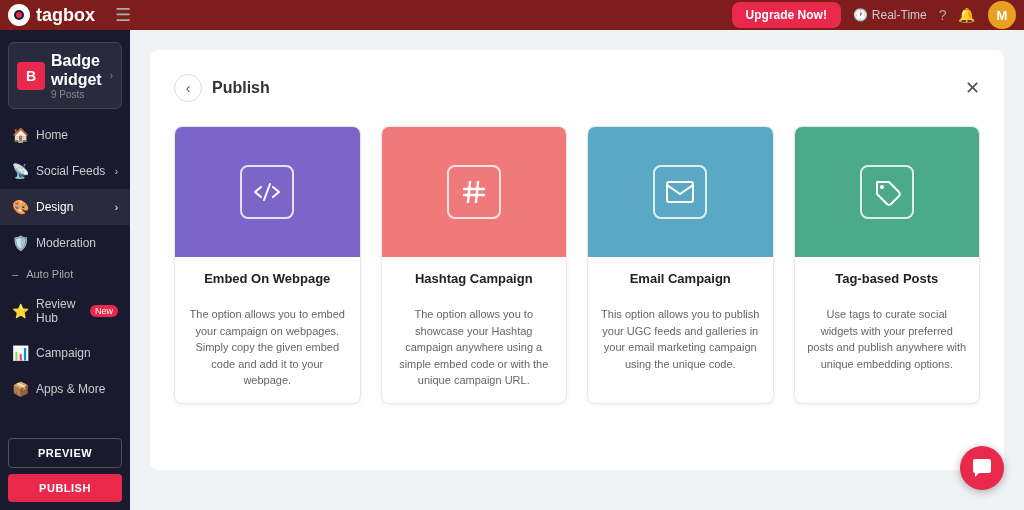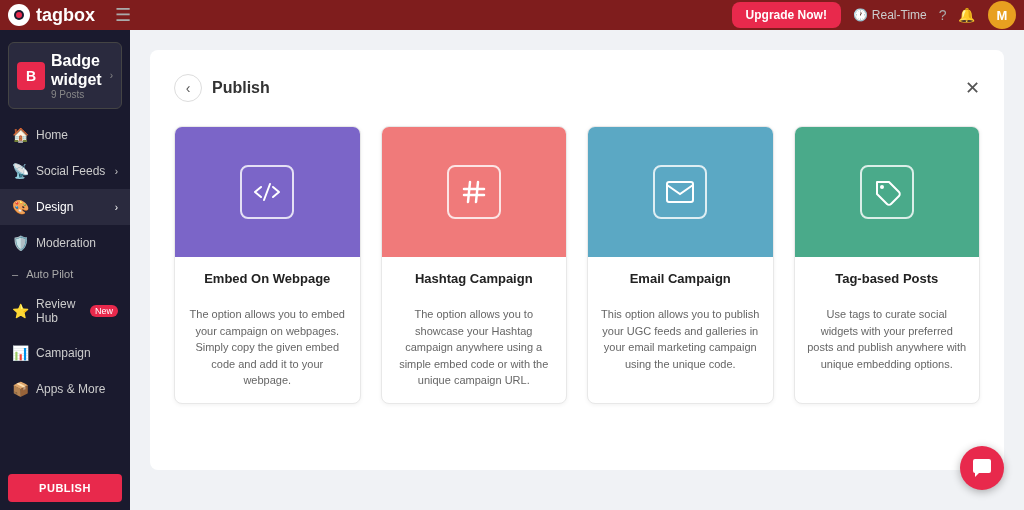--- a/index.html
+++ b/index.html
@@ -216,20 +216,21 @@
         <span class="sidebar-item-icon">📊</span>
         <span>Campaign</span>
       </div>
       <div class="sidebar-item">
         <span class="sidebar-item-icon">📦</span>
         <span>Apps &amp; More</span>
       </div>
     </nav>
 
     <div class="sidebar-bottom">
+      <button class="preview-btn">PREVIEW</button>
       <button class="publish-btn">PUBLISH</button>
     </div>
   </aside>
 
   <div class="content-area">
     <div class="publish-panel">
       <div class="publish-header">
         <div class="publish-back">‹</div>
         <span class="publish-title">Publish</span>
         <span class="publish-close">✕</span>

